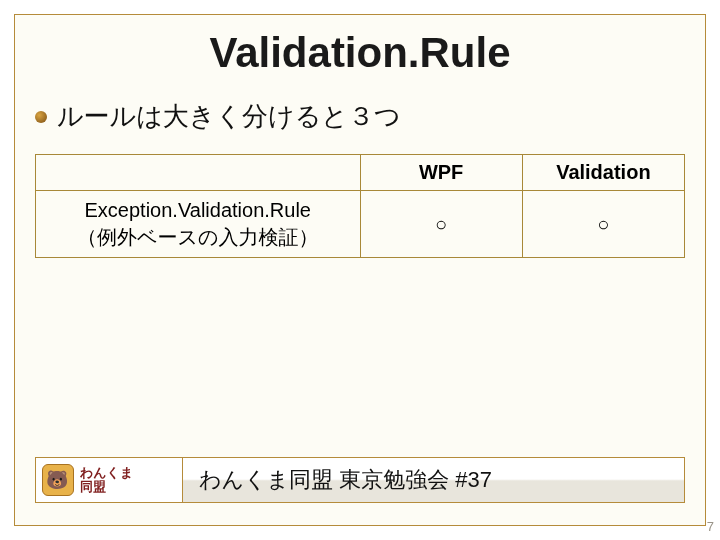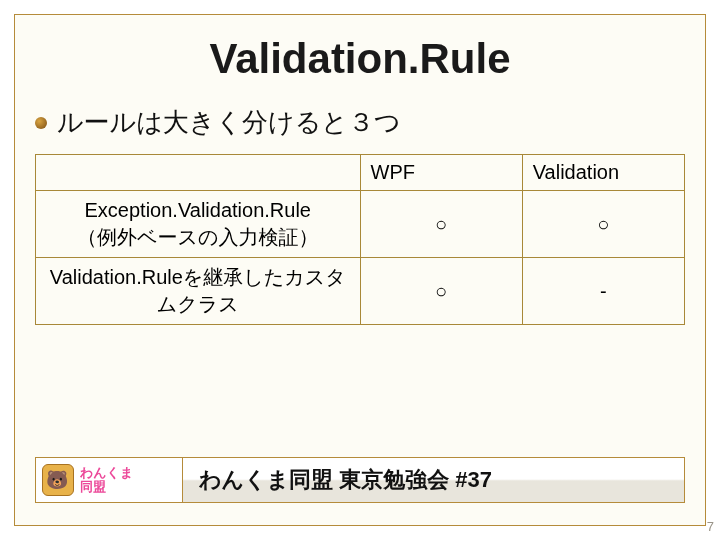--- a/index.html
+++ b/index.html
@@ -24,28 +24,28 @@
     bottom: 14px;
     border: 1px solid #b58b3a;
     background: #fdfcf5;
     box-sizing: border-box;
     padding: 0 20px;
   }
   .title {
     font-size: 42px;
     font-weight: bold;
     text-align: center;
-    margin-top: 20px;
+    margin-top: 14px;
     color: #1a1a1a;
   }
   .bullet-row {
     display: flex;
     align-items: center;
     margin-top: 22px;
-    margin-bottom: 14px;
+    margin-bottom: 20px;
   }
   .bullet-dot {
     width: 12px;
     height: 12px;
     border-radius: 50%;
     background: radial-gradient(circle at 35% 35%, #d9a441, #7a4c12);
     margin-right: 10px;
     flex: 0 0 auto;
   }
   .bullet-text {
@@ -60,22 +60,22 @@
   table.compare col.col-name { width: 50%; }
   table.compare col.col-tech { width: 25%; }
   table.compare th, table.compare td {
     border: 1px solid #a88838;
     padding: 6px 10px;
     font-size: 20px;
     vertical-align: middle;
     background: #fdfcf5;
   }
   table.compare th {
-    font-weight: normal;
-    text-align: left;
+    font-weight: bold;
+    text-align: center;
   }
   table.compare th.blank {
     border: 1px solid #a88838;
   }
   table.compare td.name {
     text-align: center;
     line-height: 1.35;
   }
   table.compare td.mark {
     text-align: center;
@@ -114,29 +114,29 @@
     line-height: 1;
   }
   .logo-text {
     display: flex;
     flex-direction: column;
     line-height: 1.05;
   }
   .logo-text span {
     font-size: 13px;
     font-weight: bold;
-    color: #ec4899;
+    color: #7f1d1d;
   }
   .footer-title {
     flex: 1;
     display: flex;
     align-items: center;
     padding-left: 16px;
     font-size: 22px;
-    font-weight: bold;
+    font-weight: normal;
     color: #111;
     background: linear-gradient(#fff 0%, #fff 48%, #e8e5dc 52%, #e8e5dc 100%);
   }
   .page-num {
     position: absolute;
     right: 6px;
     bottom: 6px;
     font-size: 13px;
     color: #9a9488;
   }
@@ -166,25 +166,20 @@
           <th>WPF</th>
           <th>Validation</th>
         </tr>
       </thead>
       <tbody>
         <tr>
           <td class="name">Exception.Validation.Rule<br>（例外ベースの入力検証）</td>
           <td class="mark">○</td>
           <td class="mark">○</td>
         </tr>
-        <tr>
-          <td class="name">Validation.Ruleを継承したカスタムクラス</td>
-          <td class="mark">○</td>
-          <td class="mark">-</td>
-        </tr>
       </tbody>
     </table>
 
     <div class="footer-bar">
       <div class="footer-logo">
         <div class="mascot">🐻</div>
         <div class="logo-text">
           <span>わんくま</span>
           <span>同盟</span>
         </div>

